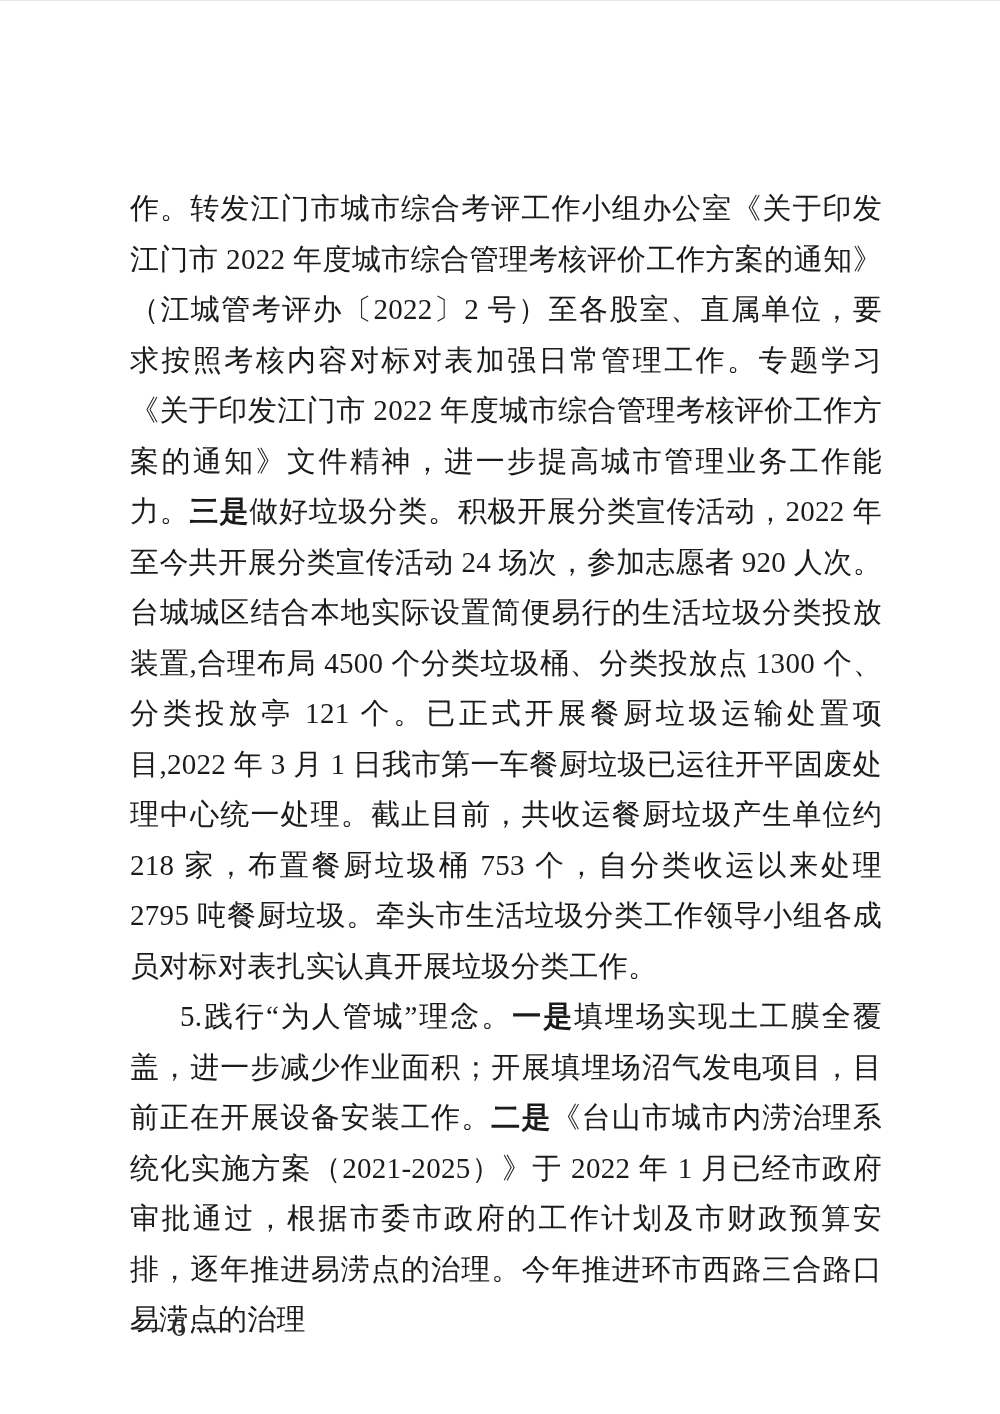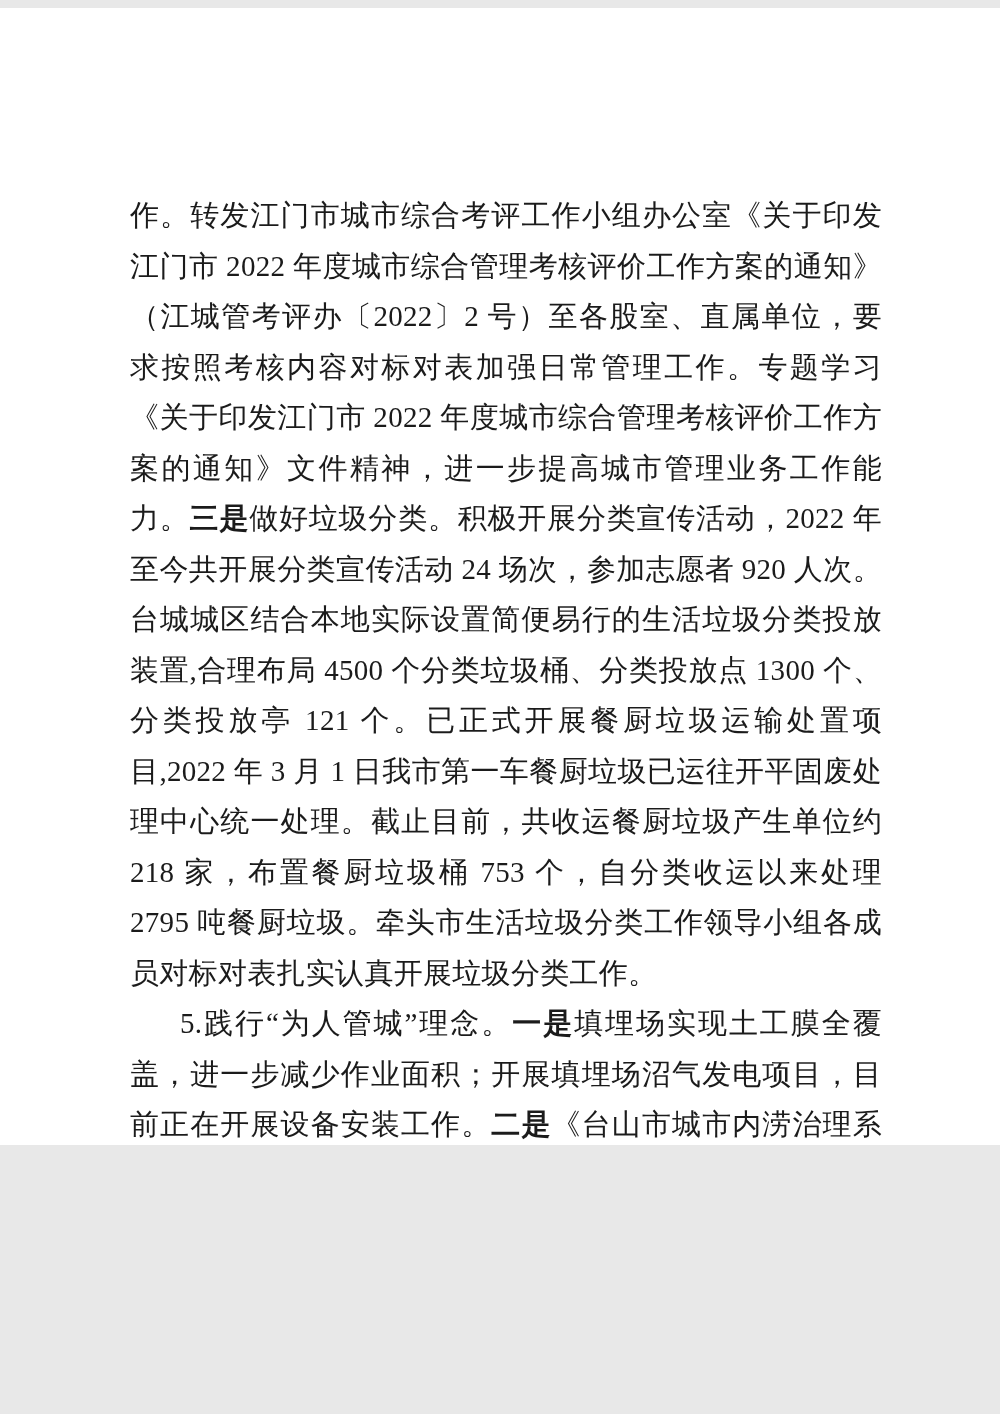--- a/index.html
+++ b/index.html
@@ -1,20 +1,20 @@
 <!DOCTYPE html>
 <html><head>
 <meta charset="utf-8">
 <style>
   html, body { margin: 0; padding: 0; background: #e8e8e8; }
   .page {
     position: relative;
     width: 1000px;
-    height: 1137px;
-    margin: 8px auto;
+    height: 1414px;
+    margin: 1px auto;
     background: #ffffff;
     font-family: "Liberation Serif", "DejaVu Serif", serif;
     color: #1b1b1b;
     overflow: hidden;
   }
   .text-block {
     position: absolute;
     left: 130px;
     top: 182px;
     width: 752px;

